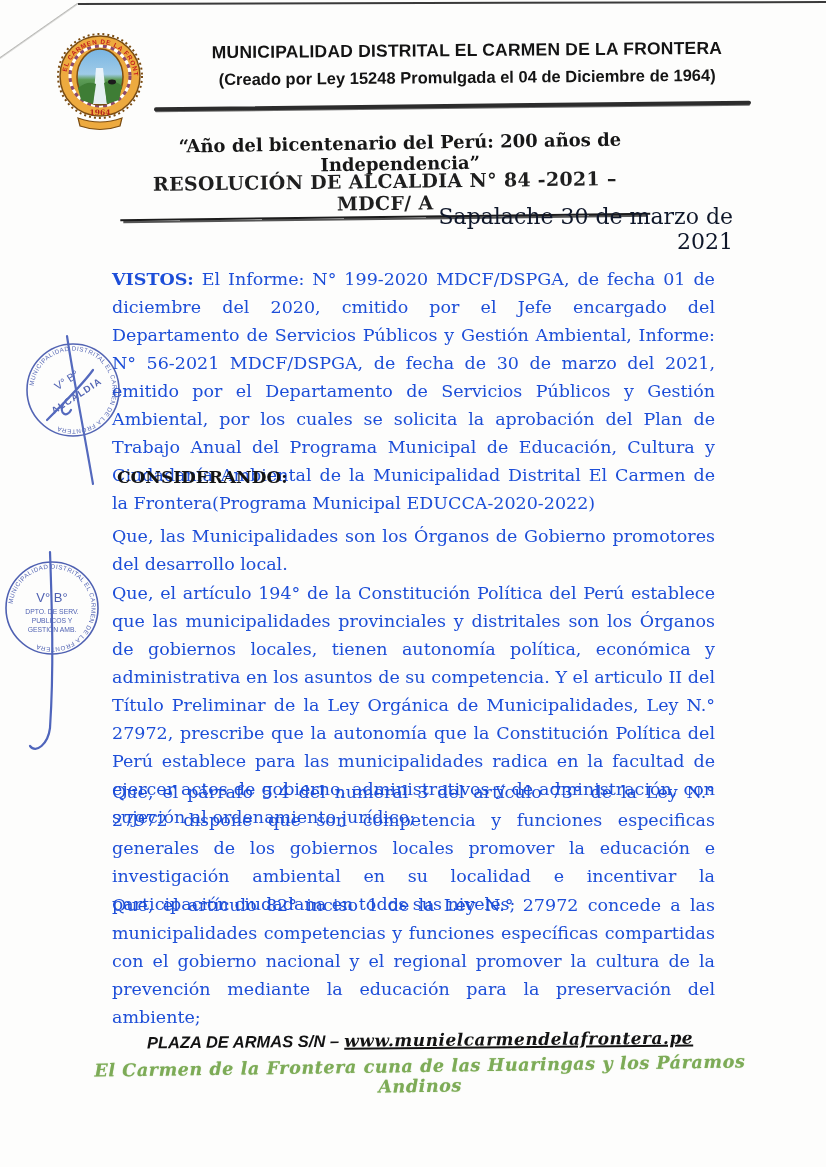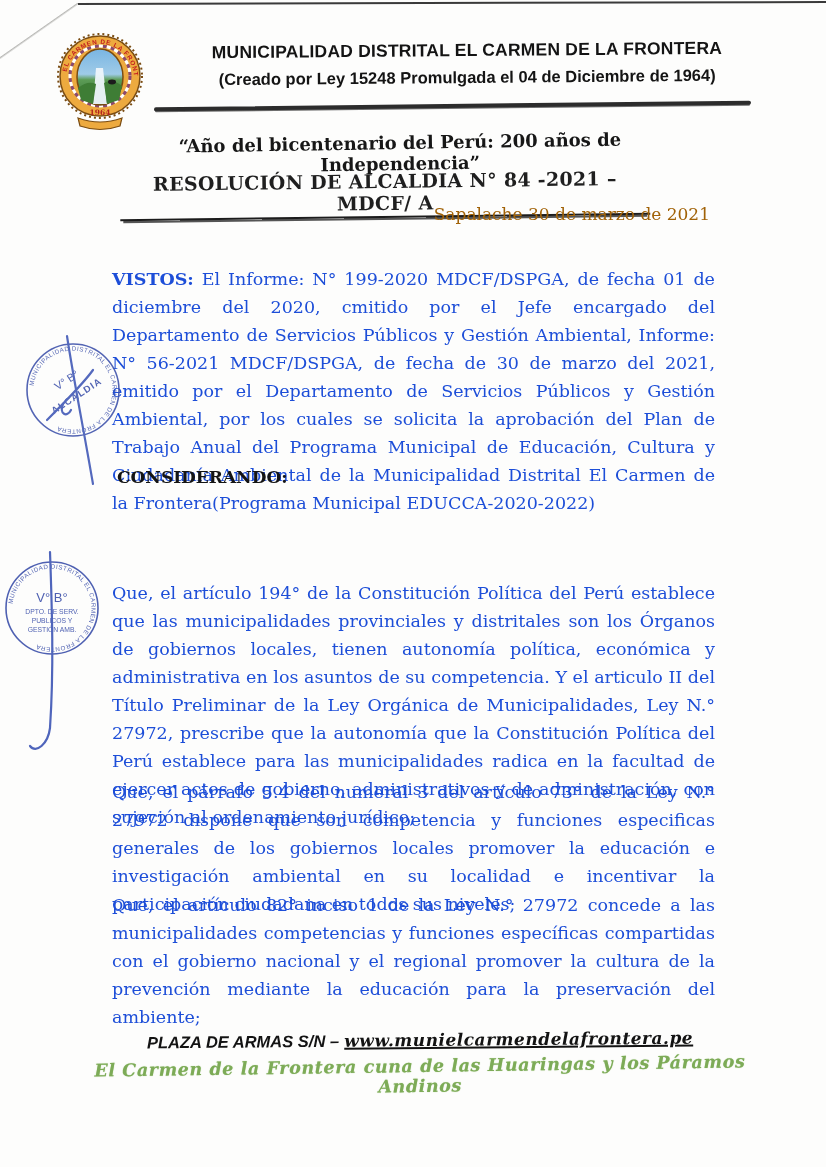--- a/index.html
+++ b/index.html
@@ -18,21 +18,21 @@
     font-family:"Liberation Sans", sans-serif;font-weight:bold;transform:rotate(-0.5deg);}
   .org-name{font-size:17.5px;letter-spacing:0.2px;color:#141414;}
   .org-subtitle{font-size:16.5px;margin-top:7px;color:#141414;}
   .header-rule{position:absolute;left:154px;top:104px;width:597px;height:4px;background:#2c2c2c;
     border-radius:2px;transform:rotate(-0.65deg);box-shadow:0 2px 0 -1px #6f6f6f;}
   .motto{position:absolute;left:108px;top:132px;width:584px;text-align:center;
     font-weight:bold;font-size:18px;transform:rotate(-0.9deg);color:#171717;}
   .res-title{position:absolute;left:120px;top:170px;width:530px;text-align:center;transform:rotate(-0.7deg);}
   .res-title span{display:inline-block;font-weight:bold;font-size:19px;letter-spacing:0.3px;
     border-bottom:2.5px solid #1c1c1c;padding-bottom:2px;box-shadow:0 5px 0 -3px #555;}
-  .dateline{position:absolute;left:388px;top:204px;width:322px;text-align:right;font-size:17px;color:#a16207;}
+  .dateline{position:absolute;left:411px;top:204px;width:322px;text-align:right;font-size:22px;color:#0f172a;}
   
   .para{position:absolute;left:112px;width:603px;font-size:17.5px;line-height:28px;
     text-align:justify;color:#1d4ed8;}
   .b-label{font-weight:bold;}
   .considerando{position:absolute;left:117px;top:467px;font-weight:bold;font-size:17px;color:#141414;}
   
   .footer-address{position:absolute;left:80px;top:1030px;width:680px;text-align:center;transform:rotate(-0.5deg);}
   .footer-address .addr{font-family:"Liberation Sans", sans-serif;font-style:italic;font-weight:bold;font-size:16.5px;color:#131313;}
   .footer-address .site{font-family:"DejaVu Serif", serif;font-style:italic;font-weight:bold;font-size:17px;color:#131313;
     text-decoration:underline;text-decoration-thickness:2px;letter-spacing:0.5px;}
@@ -90,20 +90,21 @@
     <span>RESOLUCIÓN DE ALCALDIA N° 84 -2021 –MDCF/ A</span>
   </div>
 
   <div class="dateline">Sapalache 30  de marzo de 2021</div>
 
   <p class="para" style="top:247px;"><span class="b-label">VISTOS:</span>
     <span>El Informe: N° 199-2020 MDCF/DSPGA, de fecha 01 de diciembre del 2020, cmitido por el Jefe encargado del Departamento de Servicios Públicos y Gestión Ambiental, Informe: N° 56-2021 MDCF/DSPGA, de fecha de 30 de marzo del 2021, emitido por el Departamento de Servicios Públicos y Gestión Ambiental, por los cuales se solicita la aprobación del Plan de Trabajo Anual del Programa Municipal de Educación, Cultura y Ciudadanía Ambiental de la Municipalidad Distrital El Carmen de la Frontera(Programa Municipal EDUCCA-2020-2022)</span></p>
 
   <div class="considerando">CONSIDERANDO:</div>
 
+  <p class="para" style="top:504px;">Que, las Municipalidades son los Órganos de Gobierno promotores del desarrollo local.</p>
   <p class="para" style="top:561px;">Que, el artículo 194° de la Constitución Política del Perú establece que las municipalidades provinciales y distritales son los Órganos de gobiernos locales, tienen autonomía política, económica y administrativa en los asuntos de su competencia. Y el articulo II del Título Preliminar de la Ley Orgánica de Municipalidades, Ley N.° 27972, prescribe que la autonomía que la Constitución Política del Perú establece para las municipalidades radica en la facultad de ejercer actos de gobierno, administrativos y de administración, con sujeción al ordenamiento jurídico;</p>
   <p class="para" style="top:760px;">Que, el párrafo 5.4 del numeral 3 del artículo 73° de la Ley N.° 27972 dispone que son competencia y funciones especificas generales de los gobiernos locales promover la educación e investigación ambiental en su localidad e incentivar la participación ciudadana en todos sus niveles;</p>
   <p class="para" style="top:873px;">Que, el artículo 82° inciso 1 de la Ley N.° 27972 concede a las municipalidades competencias y funciones específicas compartidas con el gobierno nacional y el regional promover la cultura de la prevención mediante la educación para la preservación del ambiente;</p>
 
   <div class="stamp" style="left:17px;top:334px;">
     <svg width="112" height="156" viewBox="0 0 112 156" opacity="0.88">
       <circle cx="56" cy="56" r="46" fill="none" stroke="#3c50aa" stroke-width="1.6"></circle>
       <path id="ring1" d="M 16.5,56 a 39.5,39.5 0 1 1 79,0 a 39.5,39.5 0 1 1 -79,0" fill="none"></path>
       <text font-size="6.2" fill="#3c50aa" letter-spacing="0.5" font-family="Liberation Sans, sans-serif">
         <textPath href="#ring1" startOffset="4">MUNICIPALIDAD DISTRITAL EL CARMEN DE LA FRONTERA</textPath>

